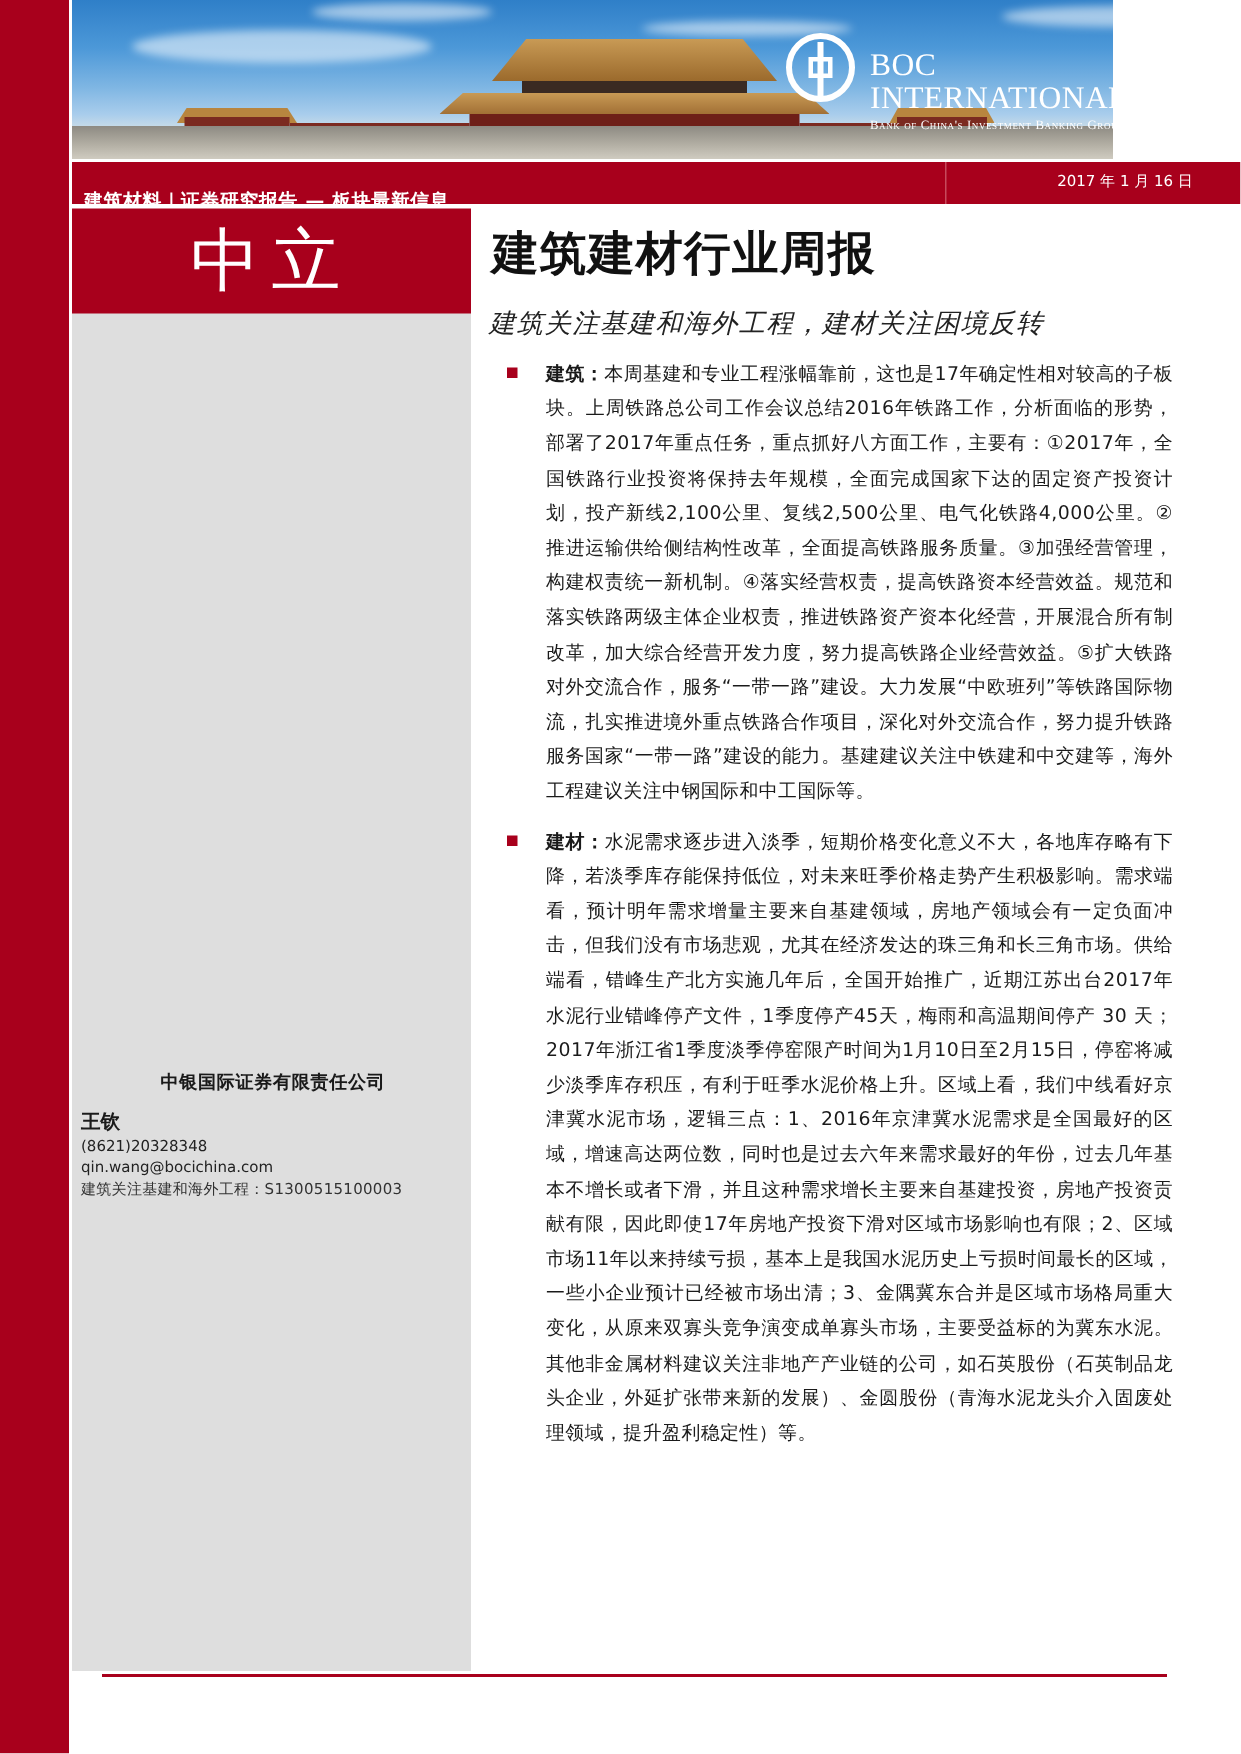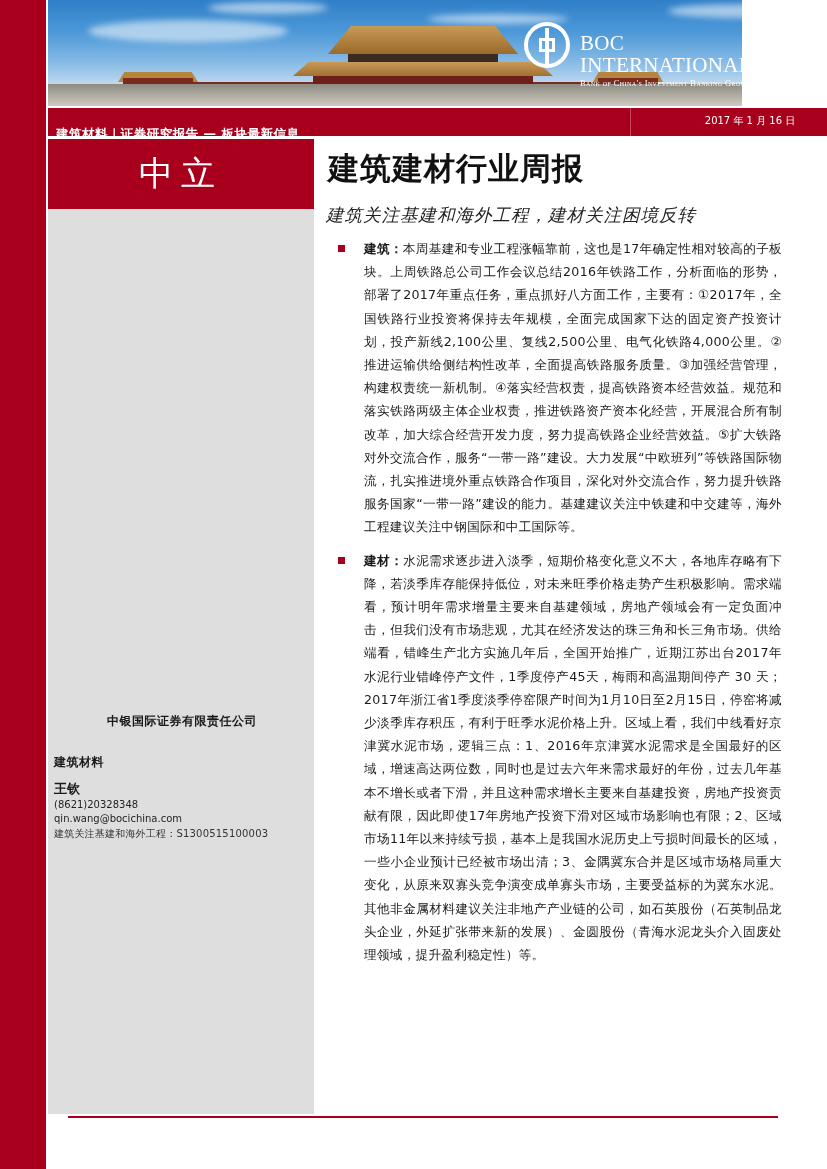--- a/index.html
+++ b/index.html
@@ -32,21 +32,21 @@
   .brand { position: absolute; left: 580px; top: 32px; color: #ffffff; }
   .brand .name { font-family: "Liberation Serif", "DejaVu Serif", serif; font-size: 21px; letter-spacing: 0.3px; line-height: 22px; }
   .brand .tag { font-family: "Liberation Serif", "DejaVu Serif", serif; font-size: 8.5px; letter-spacing: 0.4px; font-variant: small-caps; margin-top: 2px; }
   .topline { position: absolute; left: 48px; top: 106px; width: 779px; height: 2px; background: #ffffff; }
   .section-band { position: absolute; left: 48px; top: 108px; width: 779px; height: 28px; background: #a8001c; color: #fff; }
   .section-band .crumb { position: absolute; left: 8px; top: 18px; font-size: 12.5px; font-weight: bold; letter-spacing: 0.5px; }
   .section-band .divider { position: absolute; left: 582px; top: 0; width: 1px; height: 28px; background: #c64a5c; }
   .section-band .date { position: absolute; left: 632px; top: 6px; width: 140px; text-align: center; font-size: 10px; font-weight: normal; }
   .bandline { position: absolute; left: 48px; top: 136px; width: 779px; height: 2px; background: #ffffff; }
   .rating { position: absolute; left: 48px; top: 139px; width: 266px; height: 84px; background: #a8001c; color: #fff;
-    font-family: "DejaVu Serif", "Liberation Serif", serif; font-size: 34px; text-align: center; line-height: 68px; letter-spacing: 8px; }
+    font-family: "DejaVu Serif", "Liberation Serif", serif; font-size: 46px; text-align: center; line-height: 68px; letter-spacing: 8px; }
   .sidebar { position: absolute; left: 48px; top: 209px; width: 266px; height: 905px; background: #dedede; }
   .title { position: absolute; left: 328px; top: 148px; font-size: 31px; font-weight: bold; color: #111; letter-spacing: 1px;
     font-family: "DejaVu Serif", "Liberation Serif", serif; }
   .subtitle { position: absolute; left: 326px; top: 203px; font-size: 17.5px; font-style: italic; color: #222; letter-spacing: 1px;
     font-family: "DejaVu Serif", "Liberation Serif", serif; }
   .body { position: absolute; left: 336px; top: 237px; width: 446px; }
   .bullet { position: relative; padding-left: 28px; font-size: 12.6px; line-height: 23.2px; text-align: justify; letter-spacing: 0.3px; margin-bottom: 10px; }
   .bullet .sq { position: absolute; left: 2px; top: 8px; width: 7px; height: 7px; background: #a8001c; }
   .bullet .lead { font-weight: bold; }
   .contact { position: absolute; left: 54px; top: 711px; width: 256px; }
@@ -113,20 +113,19 @@
     <span class="lead">建筑：</span><span>本周基建和专业工程涨幅靠前，这也是17年确定性相对较高的子板块。上周铁路总公司工作会议总结2016年铁路工作，分析面临的形势，部署了2017年重点任务，重点抓好八方面工作，主要有：①2017年，全国铁路行业投资将保持去年规模，全面完成国家下达的固定资产投资计划，投产新线2,100公里、复线2,500公里、电气化铁路4,000公里。②推进运输供给侧结构性改革，全面提高铁路服务质量。③加强经营管理，构建权责统一新机制。④落实经营权责，提高铁路资本经营效益。规范和落实铁路两级主体企业权责，推进铁路资产资本化经营，开展混合所有制改革，加大综合经营开发力度，努力提高铁路企业经营效益。⑤扩大铁路对外交流合作，服务“一带一路”建设。大力发展“中欧班列”等铁路国际物流，扎实推进境外重点铁路合作项目，深化对外交流合作，努力提升铁路服务国家“一带一路”建设的能力。基建建议关注中铁建和中交建等，海外工程建议关注中钢国际和中工国际等。</span>
   </div>
   <div class="bullet">
     <span class="sq"></span>
     <span class="lead">建材：</span><span>水泥需求逐步进入淡季，短期价格变化意义不大，各地库存略有下降，若淡季库存能保持低位，对未来旺季价格走势产生积极影响。需求端看，预计明年需求增量主要来自基建领域，房地产领域会有一定负面冲击，但我们没有市场悲观，尤其在经济发达的珠三角和长三角市场。供给端看，错峰生产北方实施几年后，全国开始推广，近期江苏出台2017年水泥行业错峰停产文件，1季度停产45天，梅雨和高温期间停产 30 天；2017年浙江省1季度淡季停窑限产时间为1月10日至2月15日，停窑将减少淡季库存积压，有利于旺季水泥价格上升。区域上看，我们中线看好京津冀水泥市场，逻辑三点：1、2016年京津冀水泥需求是全国最好的区域，增速高达两位数，同时也是过去六年来需求最好的年份，过去几年基本不增长或者下滑，并且这种需求增长主要来自基建投资，房地产投资贡献有限，因此即使17年房地产投资下滑对区域市场影响也有限；2、区域市场11年以来持续亏损，基本上是我国水泥历史上亏损时间最长的区域，一些小企业预计已经被市场出清；3、金隅冀东合并是区域市场格局重大变化，从原来双寡头竞争演变成单寡头市场，主要受益标的为冀东水泥。其他非金属材料建议关注非地产产业链的公司，如石英股份（石英制品龙头企业，外延扩张带来新的发展）、金圆股份（青海水泥龙头介入固废处理领域，提升盈利稳定性）等。</span>
   </div>
 </div>
 
 <div class="contact">
   <div class="co">中银国际证券有限责任公司</div>
-  <div class="sector">建筑材料</div>
   <div class="analyst">王钦</div>
   <div class="small">(8621)20328348</div>
   <div class="small">qin.wang@bocichina.com</div>
   <div class="lic">建筑关注基建和海外工程：S1300515100003</div>
 </div>
 
 <div class="footer-rule"></div>
 
 </body></html>

